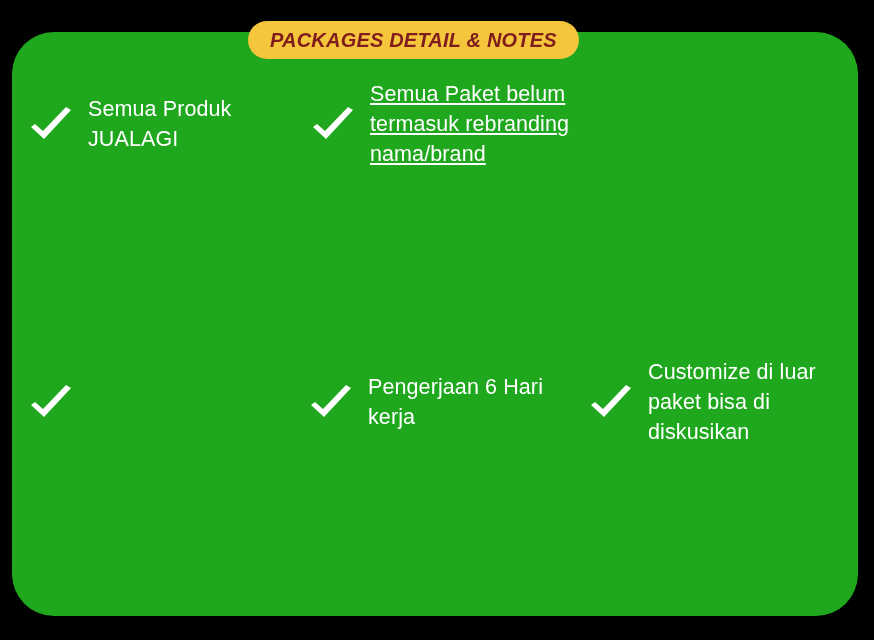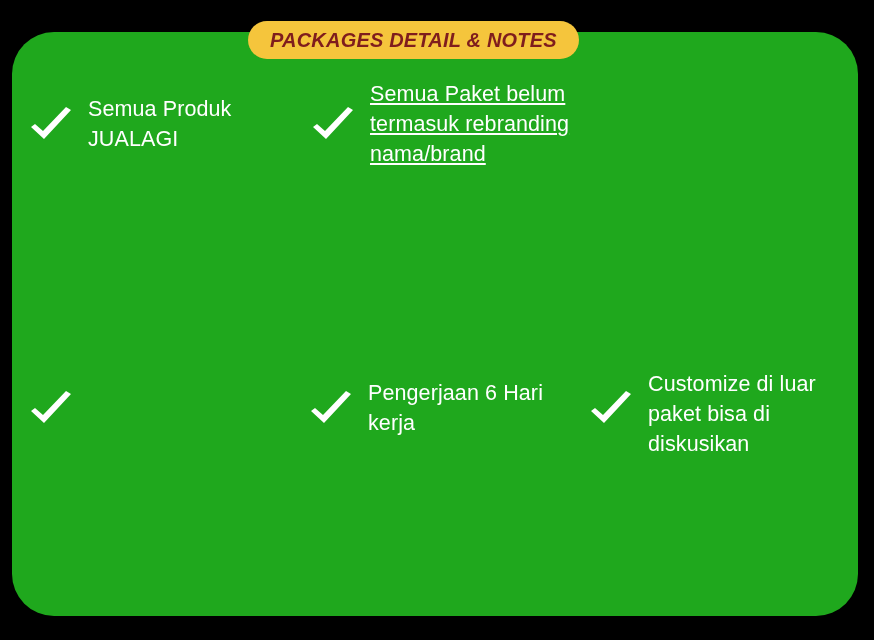--- a/index.html
+++ b/index.html
@@ -110,21 +110,21 @@
     line-height: 30px;
     font-weight: normal;
     letter-spacing: 0.1px;
     padding-top: 1px;
   }
   .text-w-1 { max-width: 200px; }
   .text-w-2 { max-width: 192px; }
   .text-w-3 { max-width: 206px; text-decoration: underline; }
   .text-w-4 { max-width: 176px; }
   .text-w-5 { max-width: 210px; }
-  .text-w-6 { max-width: 205px; margin-top: 12px; }
+  .text-w-6 { max-width: 205px; }
 </style>
 </head>
 <body>
 
 <div id="root">
 
   <div class="panel"></div>
 
   <div class="title-pill">
     <span class="title-text">PACKAGES DETAIL &amp; NOTES</span>

